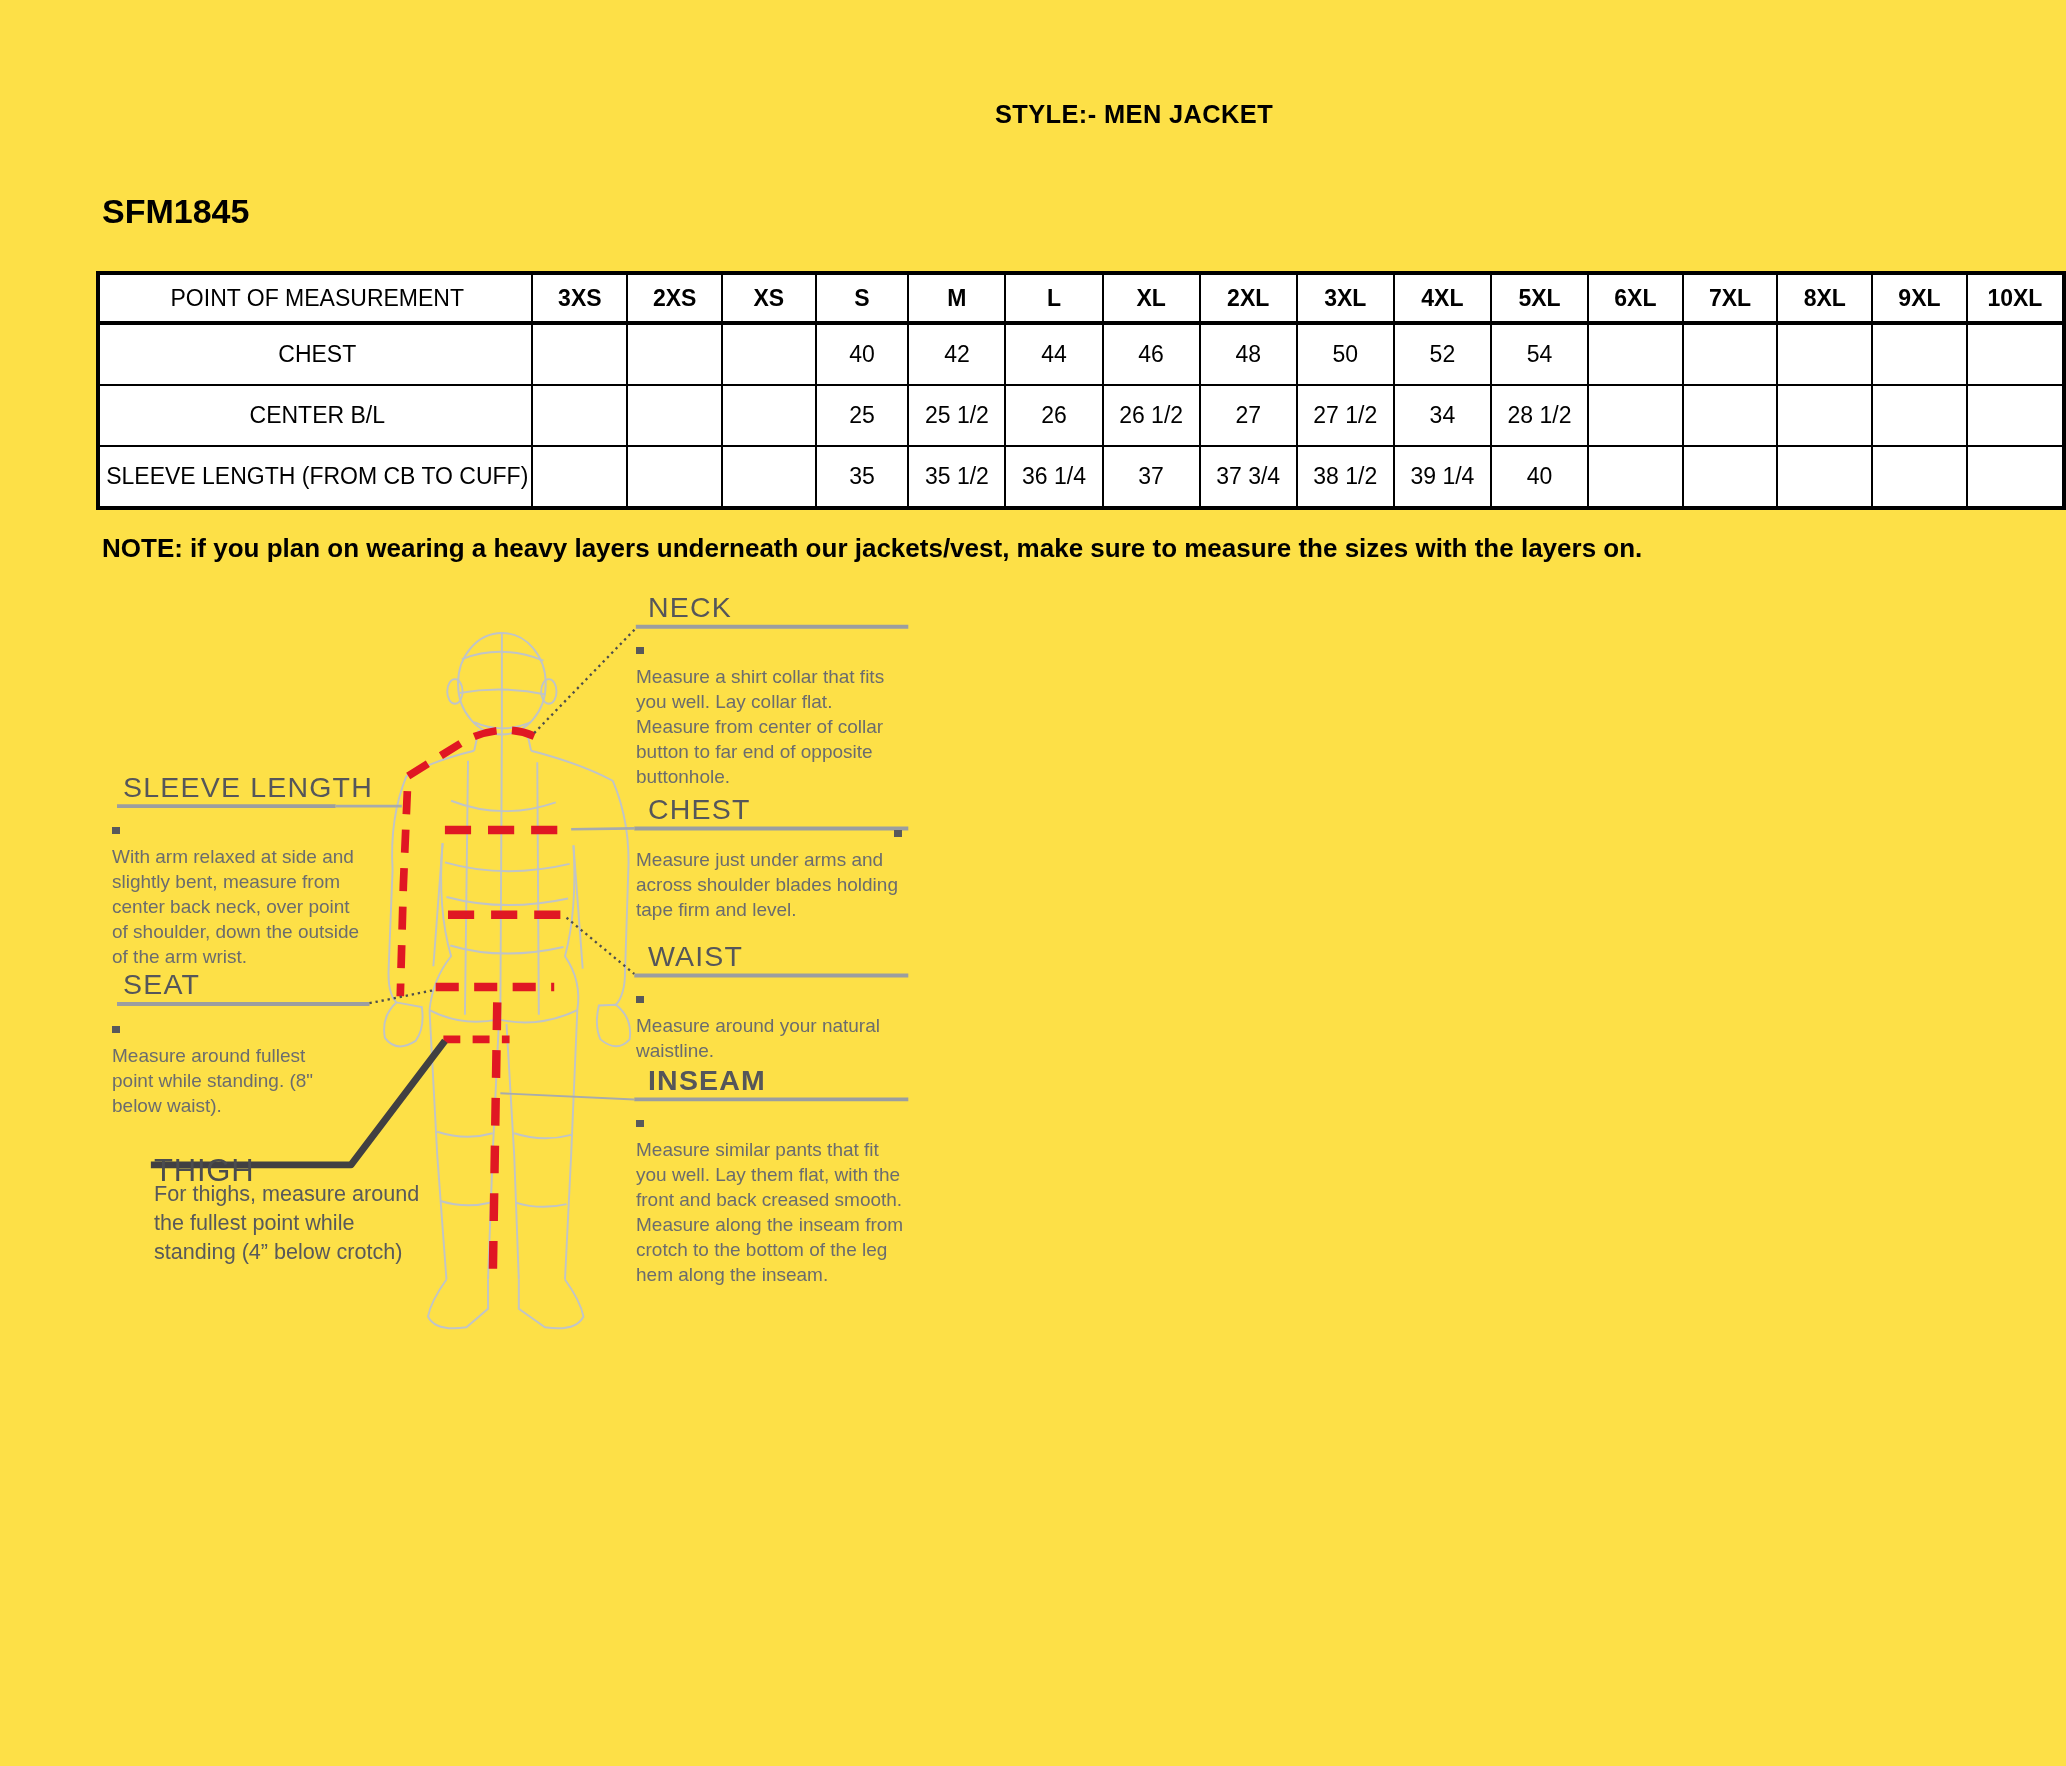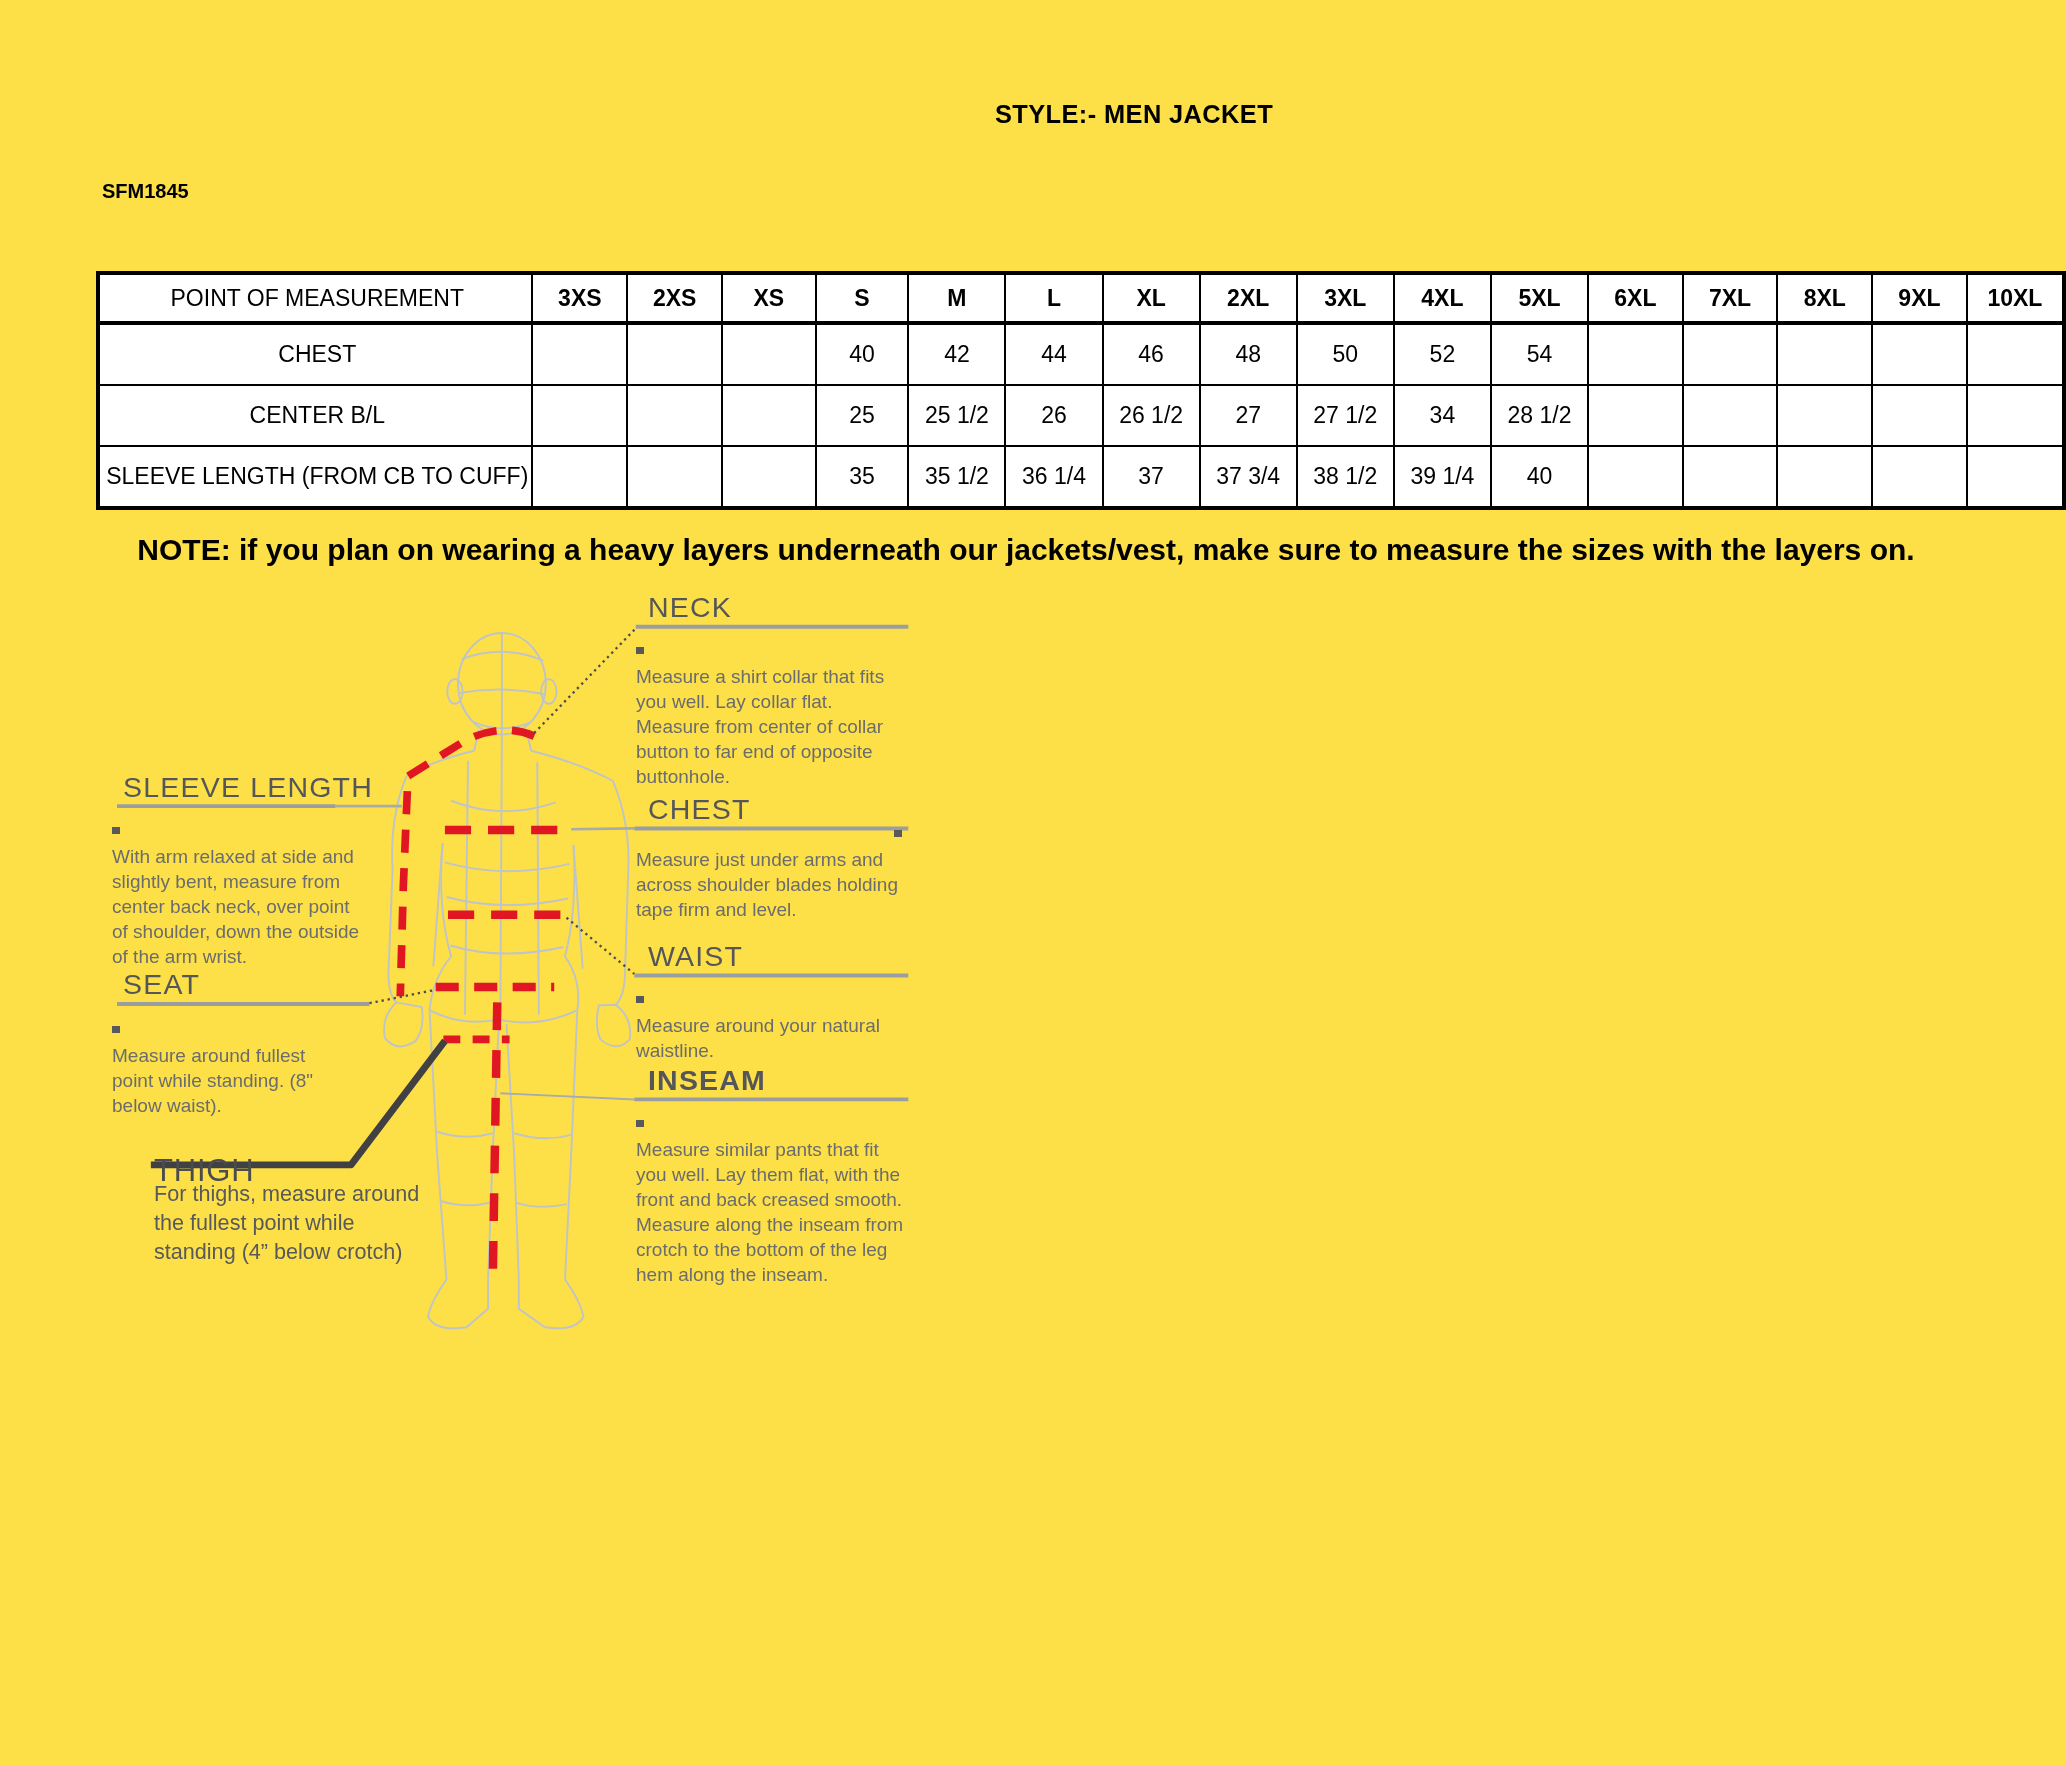--- a/index.html
+++ b/index.html
@@ -6,38 +6,38 @@
   .page {
     position:relative; width:2066px; height:1767px; background:#fde047;
     font-family:"Liberation Sans", sans-serif; color:#000;
     overflow:hidden;
   }
   .doc-title {
     position:absolute; left:995px; top:100px;
     font-size:25.4px; font-weight:bold; letter-spacing:0.4px;
   }
   .style-code {
-    position:absolute; left:102px; top:180px;
-    font-size:20px; font-weight:bold;
+    position:absolute; left:102px; top:192px;
+    font-size:34px; font-weight:bold;
   }
   table.size-table {
     position:absolute; left:96px; top:271px;
     border-collapse:collapse; table-layout:fixed;
     border:4.6px solid #000; background:#fff;
   }
   .size-table th, .size-table td {
     border:2.3px solid #000; width:92px; overflow:hidden;
     font-size:23px; text-align:center; padding:0 3.1px; white-space:nowrap;
   }
   .size-table thead th { border-top:4.6px solid #000; border-bottom:4.6px solid #000; height:46px; font-weight:bold; }
   .size-table tbody td { height:59px; font-weight:normal; }
   .size-table th.poml, .size-table td.rowlabel { width:408px; text-align:center; padding-left:6.2px; font-weight:normal; }
   .note {
     position:absolute; left:102px; top:533px;
-    font-size:30px; font-weight:bold; width:1848px;text-align:center;
+    font-size:26px; font-weight:bold; width:1848px;
   }
   .diagram-svg { position:absolute; left:0; top:0; }
   .diag-heading {
     position:absolute; font-size:28.5px; color:#55565a; letter-spacing:1.2px;
   }
   .diag-heading.thigh { font-size:31px; color:#4b4c4e; letter-spacing:0.8px; }
   .diag-text {
     position:absolute; display:flex; gap:9.2px;
     font-size:19px; color:#6b6c6e; line-height:1.32;flex-direction:column;
   }

